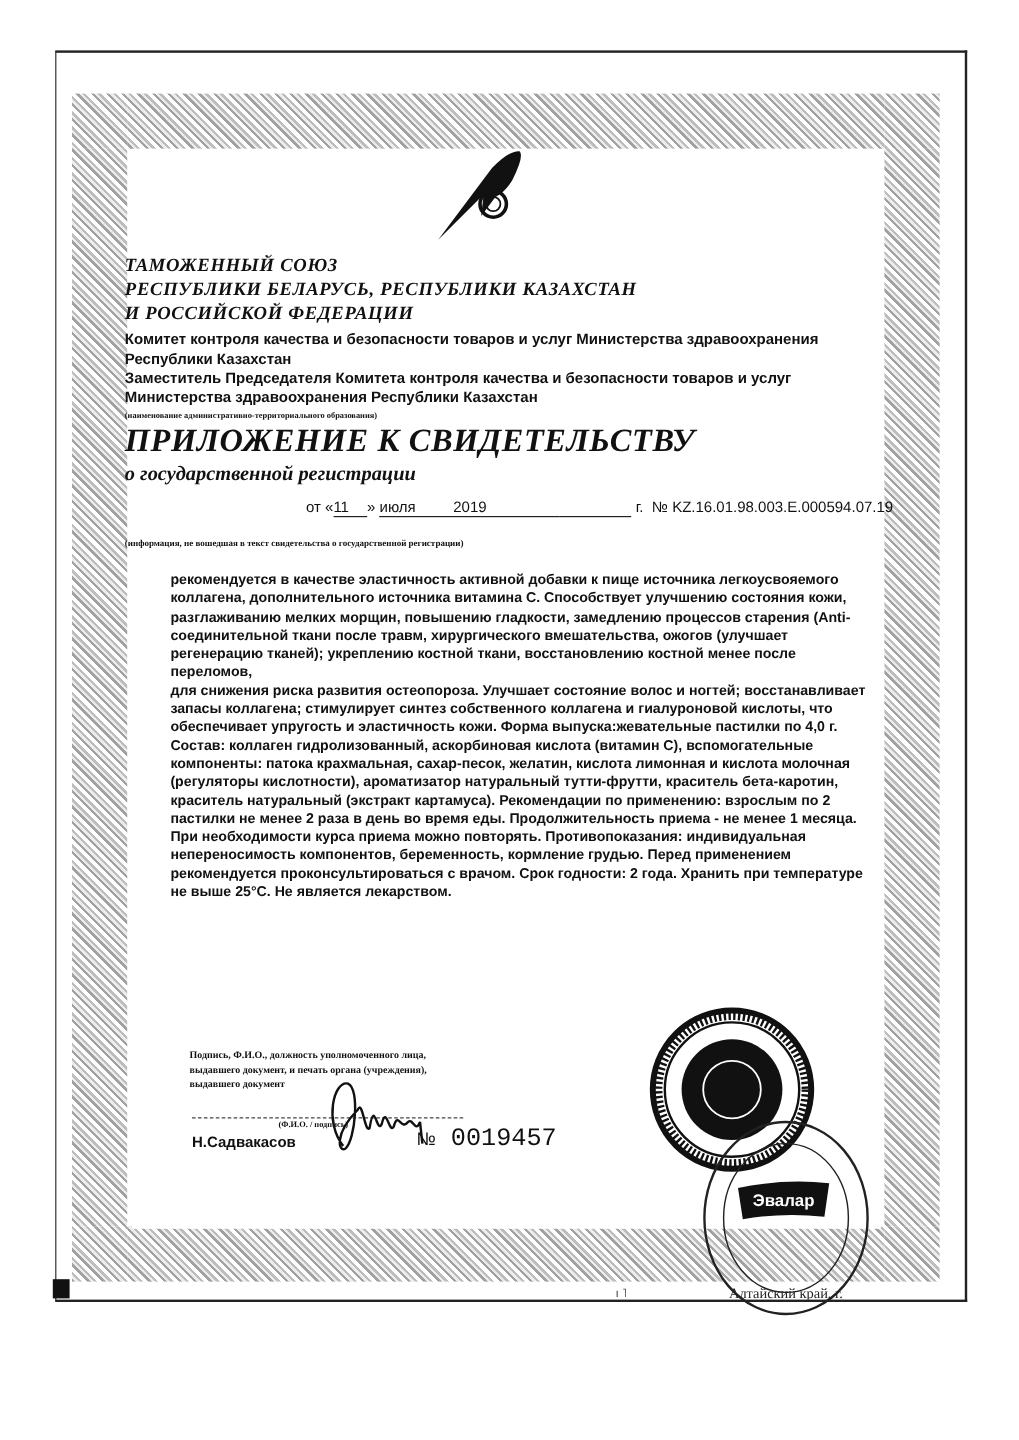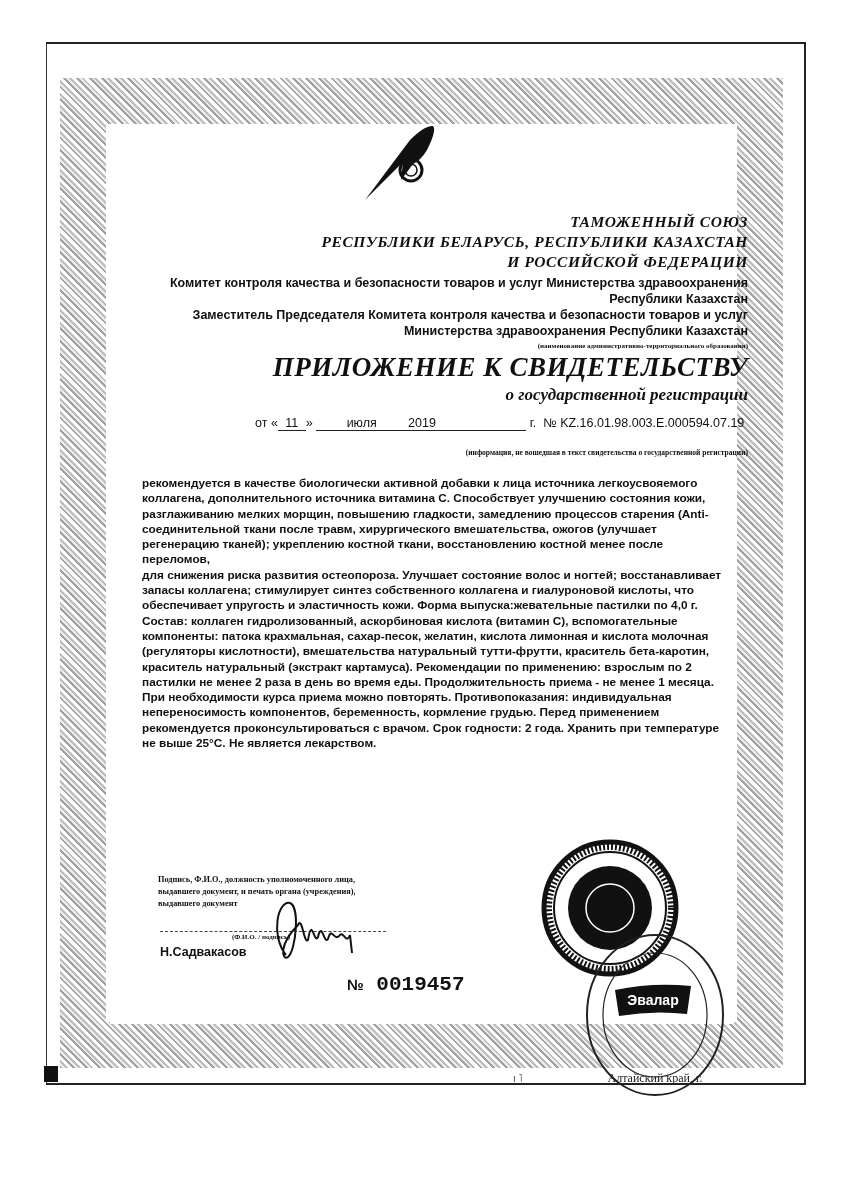--- a/index.html
+++ b/index.html
@@ -18,51 +18,51 @@
       position: absolute; left: 60px; top: 78px; width: 723px; height: 990px;
       box-sizing: border-box;
       border: 46px solid transparent;
       border-image: repeating-linear-gradient(45deg, #555 0 2px, #ddd 2px 4px, #888 4px 6px, #fff 6px 9px) 46;
       opacity: 0.55;
     }
     .inner-bg {
       position: absolute; left: 110px; top: 124px; width: 624px; height: 900px; background: #fff;
     }
     .emblem { position: absolute; left: 355px; top: 120px; width: 90px; height: 85px; }
-    .center { position: absolute; left: 118px; width: 630px; text-align: right; }
+    .center { position: absolute; left: 104px; width: 630px; text-align: left; }
     .serif-title {
       font-family: "Liberation Serif", serif; font-style: italic; font-weight: bold;
       font-size: 15.5px; line-height: 20px; letter-spacing: 0.6px;
     }
     .committee { font-weight: bold; font-size: 12.5px; line-height: 16px; }
     .tiny { font-family: "Liberation Serif", serif; font-size: 7px; font-weight: bold; }
     .big-title {
       font-family: "Liberation Serif", serif; font-style: italic; font-weight: bold;
       font-size: 27px; letter-spacing: 0.5px;
     }
     .sub-title {
       font-family: "Liberation Serif", serif; font-style: italic; font-weight: bold; font-size: 17px;
     }
     .date-line { position: absolute; top: 416px; left: 255px; font-size: 12.5px; white-space: nowrap; }
-    .u { display: inline-block; border-bottom: 1px solid #222; text-align: center; }
+    .u { display: inline-block; border-bottom: 1px solid #222; }
     .body-text {
       position: absolute; left: 142px; top: 476px; width: 585px;
       font-size: 11.8px; line-height: 15.3px; font-weight: bold;
     }
     .body-text .head { font-weight: bold; font-size: 12.2px; margin-bottom: 1px; }
     .body-text p { margin: 0; text-align: left; }
     .sig-block {
       position: absolute; left: 158px; top: 874px; font-family: "Liberation Serif", serif;
       font-size: 8.3px; line-height: 12px; font-weight: bold;
     }
     .signer { position: absolute; left: 160px; top: 945px; font-size: 12.5px; font-weight: bold; }
     .sig-line { position: absolute; left: 160px; top: 931px; width: 226px; border-top: 1px dashed #444; }
     .sig-caption { position: absolute; left: 232px; top: 933px; font-family: "Liberation Serif", serif; font-size: 7px; font-weight: bold; }
     .signature { position: absolute; left: 268px; top: 895px; width: 110px; height: 70px; }
-    .doc-number { position: absolute; left: 347px; top: 973px; font-size: 21px; font-weight: bold; font-family: "Liberation Mono", monospace; }
+    .doc-number { position: absolute; left: 347px; top: 938px; font-size: 21px; font-weight: normal; font-family: "Liberation Mono", monospace; }
     .doc-number .no { font-family: "Liberation Sans", sans-serif; font-size: 15px; }
     .stamp1 { position: absolute; left: 540px; top: 838px; width: 140px; height: 140px; }
     .stamp2 { position: absolute; left: 583px; top: 930px; width: 145px; height: 170px; }
     .foot-mark { position: absolute; left: 513px; top: 1073px; font-size: 10px; color: #444; }
   </style>
 </head>
 <body>
 
 <div class="frame"></div>
 <div class="corner-mark"></div>
@@ -97,31 +97,31 @@
   <span>от «</span><span class="u" style="width:28px;">11</span><span>»</span>
   <span class="u" style="width:150px;"><span>июля</span>&nbsp;&nbsp;&nbsp;&nbsp;&nbsp;&nbsp;&nbsp;&nbsp;&nbsp;<span>2019</span></span><span class="u" style="width:60px;">&nbsp;</span>
   <span>г.</span>
   &nbsp;<span>№</span>
   <span>KZ.16.01.98.003.E.000594.07.19</span>
 </div>
 
 <div class="center tiny" style="top:448px; font-size:7.5px;">(информация, не вошедшая в текст свидетельства о государственной регистрации)</div>
 
 <div class="body-text">
-  <p>рекомендуется в качестве биологически активной добавки к лица источника легкоусвояемого</p>
+  <p>рекомендуется в качестве эластичность активной добавки к пище источника легкоусвояемого</p>
   <p>коллагена, дополнительного источника витамина С. Способствует улучшению состояния кожи,</p>
   <p>разглаживанию мелких морщин, повышению гладкости, замедлению процессов старения (Anti-</p>
   <p>соединительной ткани после травм, хирургического вмешательства, ожогов (улучшает</p>
   <p>регенерацию тканей); укреплению костной ткани, восстановлению костной менее после переломов,</p>
   <p>для снижения риска развития остеопороза. Улучшает состояние волос и ногтей; восстанавливает</p>
   <p>запасы коллагена; стимулирует синтез собственного коллагена и гиалуроновой кислоты, что</p>
   <p>обеспечивает упругость и эластичность кожи. Форма выпуска:жевательные пастилки по 4,0 г.</p>
   <p>Состав: коллаген гидролизованный, аскорбиновая кислота (витамин С), вспомогательные</p>
   <p>компоненты: патока крахмальная, сахар-песок, желатин, кислота лимонная и кислота молочная</p>
-  <p>(регуляторы кислотности), вмешательства натуральный тутти-фрутти, краситель бета-каротин,</p>
+  <p>(регуляторы кислотности), ароматизатор натуральный тутти-фрутти, краситель бета-каротин,</p>
   <p>краситель натуральный (экстракт картамуса). Рекомендации по применению: взрослым по 2</p>
   <p>пастилки не менее 2 раза в день во время еды. Продолжительность приема - не менее 1 месяца.</p>
   <p>При необходимости курса приема можно повторять. Противопоказания: индивидуальная</p>
   <p>непереносимость компонентов, беременность, кормление грудью. Перед применением</p>
   <p>рекомендуется проконсультироваться с врачом. Срок годности: 2 года. Хранить при температуре</p>
   <p>не выше 25°С. Не является лекарством.</p>
 </div>
 
 <div class="sig-block">
   <div>Подпись, Ф.И.О., должность уполномоченного лица,</div>

